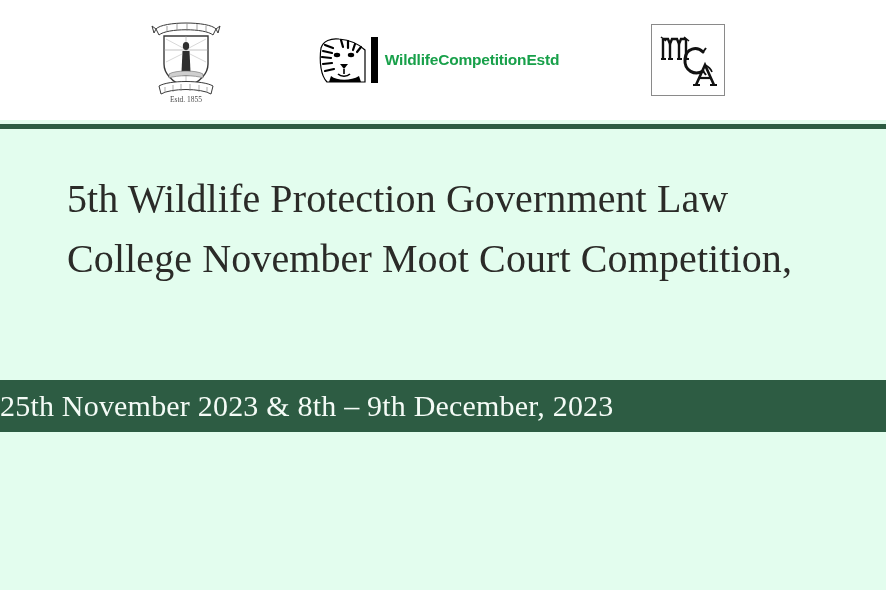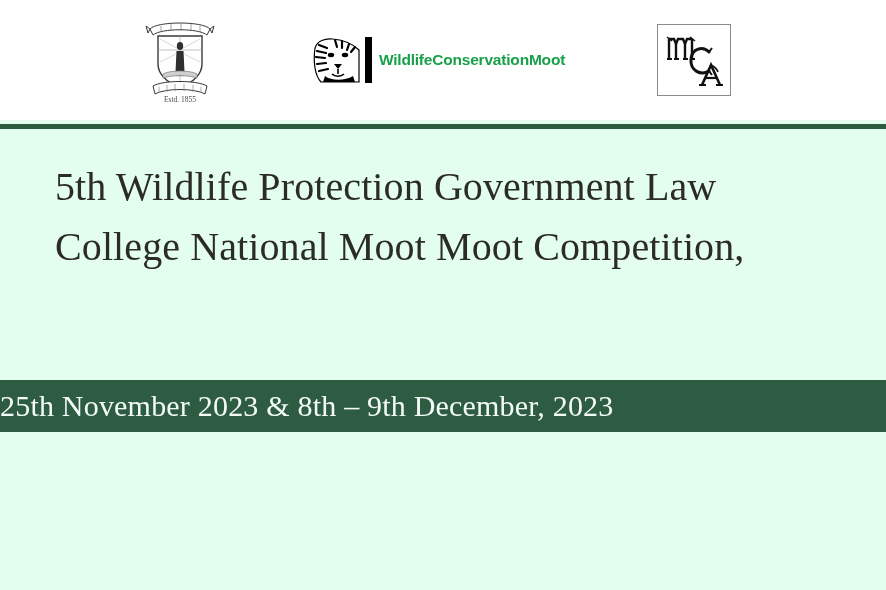--- a/index.html
+++ b/index.html
@@ -99,21 +99,21 @@
   .green-rule {
     width: 100%;
     height: 5px;
     background: #2d5c43;
   }
 
   
   .body-area {
     position: relative;
     background: #e3fdee;
-    padding: 0;
+    padding: 12px;
   }
   .title-block {
     padding: 28px 44px 0 55px;
   }
   .title-line {
     font-family: "Liberation Serif", serif;
     font-size: 40px;
     line-height: 60px;
     color: #2b2b28;
     letter-spacing: 0.1px;
@@ -196,22 +196,22 @@
           <ellipse cx="34" cy="19" rx="3.2" ry="2.2" fill="#000000"></ellipse>
 
           <path d="M23 28 L31 28 L27 33 Z" fill="#000000"></path>
           <path d="M27 33 L27 38 M21 38 C24 41, 30 41, 33 38" stroke="#000000" stroke-width="1.6" fill="none"></path>
 
           <path d="M14 40 C20 45, 34 45, 42 40 L44 46 L12 46 Z" fill="#000000"></path>
         </svg>
         <div class="wct-bar"></div>
         <div class="wct-words">
           <span>Wildlife</span>
-          <span>Conservation</span>
-          <span>Moot</span>
+          <span>Competition</span>
+          <span>Estd</span>
         </div>
       </div>
 
       <div class="logo mca-logo">
         <svg width="72" height="70" viewBox="0 0 72 70" xmlns="http://www.w3.org/2000/svg">
           <g fill="#111111" stroke="#111111">
 
             <g transform="translate(9,10)">
               <path d="M2 4 L2 24 M2 4 L7 4 L9 9 L11 4 L16 4 L18 9 L20 4 L25 4" stroke-width="2.4" fill="none"></path>
               <path d="M9 9 L9 24 M18 9 L18 24 M25 4 L25 24" stroke-width="2.4" fill="none"></path>
@@ -236,21 +236,21 @@
 
     </div>
   </div>
 
   <div class="mint-hairline"></div>
   <div class="green-rule"></div>
 
   <div class="body-area">
     <div class="title-block">
       <div class="title-line">5th Wildlife Protection Government Law</div>
-      <div class="title-line">College National Moot Moot Competition,</div>
+      <div class="title-line">College November Moot Court Competition,</div>
     </div>
   </div>
 
   <div class="date-banner">
     <div class="date-text">25th November 2023 &amp; 8th – 9th December, 2023</div>
   </div>
 
   <div class="footer-space"></div>
 
 </div>

